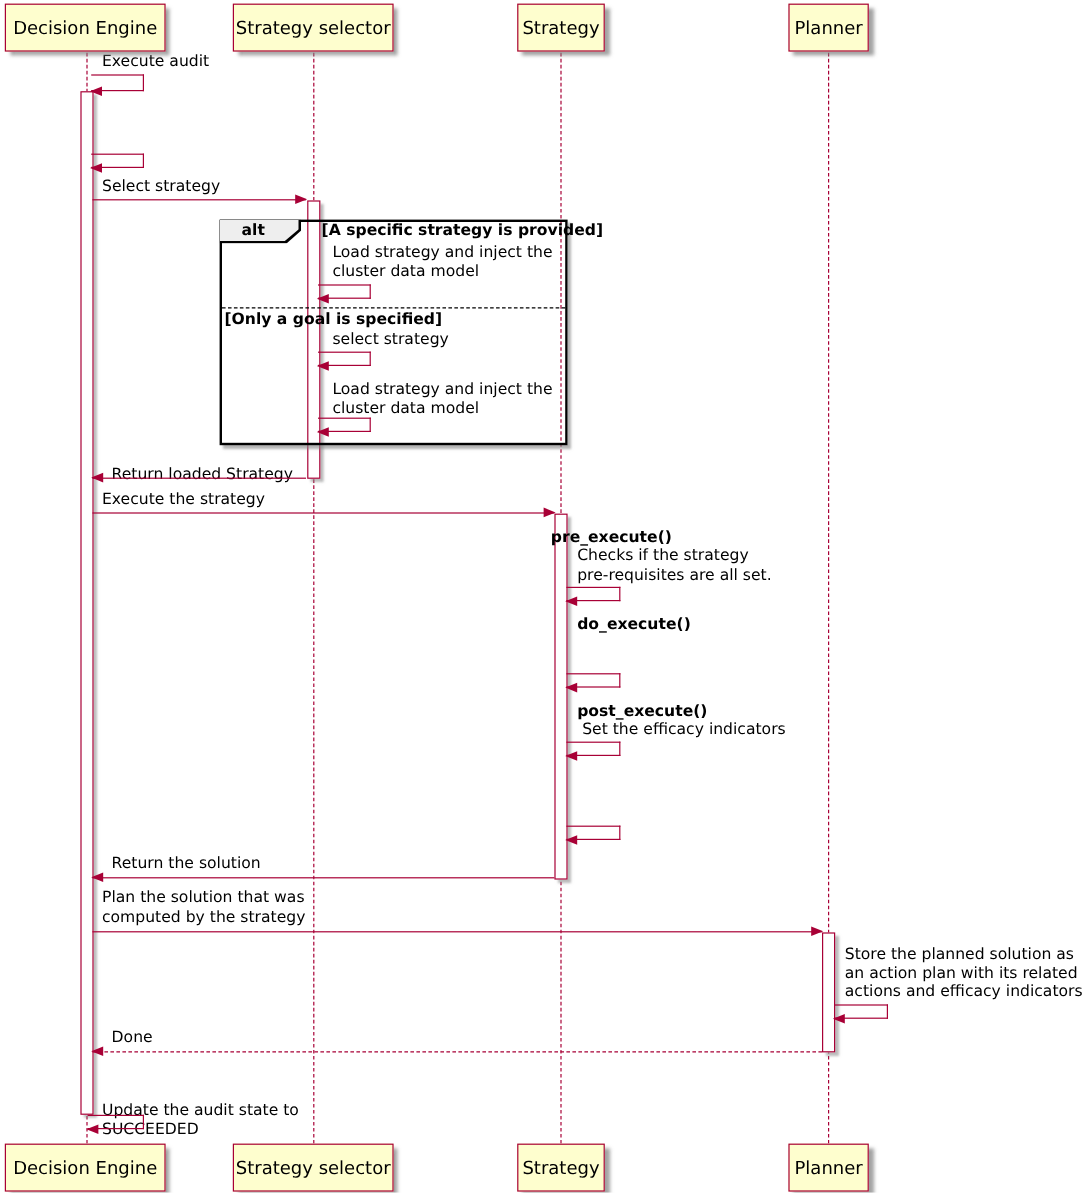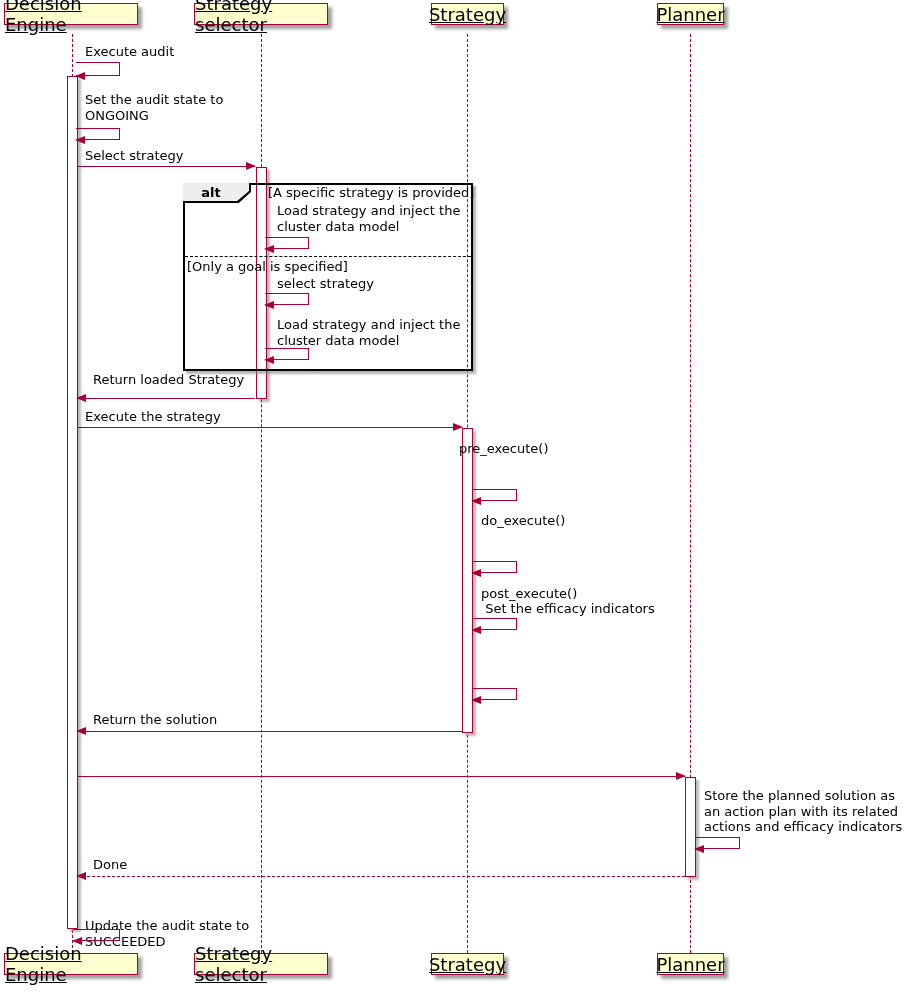--- a/index.html
+++ b/index.html
@@ -5,26 +5,26 @@
   html,body { margin:0; padding:0; background:#ffffff; }
   #canvas {
     position:relative; width:907px; height:994px; overflow:hidden;
     font-family:"DejaVu Sans","Liberation Sans",sans-serif; color:var(--text,#000);
     background:var(--background,#fff);
   }
   .lifeline {
     position:absolute; width:0; border-left:1px dashed var(--line,#A80036);
   }
   .participant {
-    position:absolute; height:22px; box-sizing:border-box;
+    position:absolute; height:40px; box-sizing:border-box;
     background:var(--participant-fill,#FEFECE);
     border:1.8px solid var(--line,#A80036);
     box-shadow:4px 4px 3px rgba(130,130,130,0.75);
     display:flex; align-items:center; justify-content:center;
-    font-size:18px; color:var(--text,#000);text-decoration:underline;
+    font-size:15px; color:var(--text,#000);
   }
   .activation {
     position:absolute; width:11px; box-sizing:border-box;
     background:#ffffff; border:1.5px solid var(--line,#A80036);
     box-shadow:3px 3px 2px rgba(130,130,130,0.55);
   }
   .hmsg {
     position:absolute; height:0; border-top:1.5px solid var(--line,#A80036);
   }
   .hmsg.dashed { border-top-style:dashed; }
@@ -36,21 +36,21 @@
   }
   .tri { position:absolute; width:0; height:0;
     border-top:4.5px solid transparent; border-bottom:4.5px solid transparent; }
   .hmsg .tri.r { right:-1px; top:-5.25px; border-left:10px solid var(--line,#A80036); }
   .hmsg .tri.l { left:-1px;  top:-5.25px; border-right:10px solid var(--line,#A80036); }
   .smsg .tri.l { left:-1px; bottom:-5.25px; border-right:10px solid var(--line,#A80036); }
   .lbl {
     position:absolute; font-size:13px; line-height:15.5px;
     white-space:pre-wrap; color:var(--text,#000);
   }
-  .lbl.b { font-weight:normal; }
+  .lbl.b { font-weight:bold; }
   .alt-frame {
     position:absolute; box-sizing:border-box;
     border:2px solid var(--frame-border,#000);
     box-shadow:3px 3px 2px rgba(130,130,130,0.6);
     background:transparent;
   }
   .alt-tab {
     position:absolute; background:var(--frame-border,#000);
     clip-path:polygon(0 0,100% 0,100% 45%,82% 100%,0 100%);
     text-align:right;
@@ -87,22 +87,20 @@
   </div>
   <div class="alt-divider" style="left:185px;top:256px;width:286px"></div>
   <div class="lbl b" style="left:268px;top:185px">[A specific strategy is provided]</div>
   <div class="lbl b" style="left:187px;top:259px">[Only a goal is specified]</div>
 
   <div class="lbl" style="left:85px;top:44px">Execute audit</div>
   <div class="smsg" style="left:76px;top:62px;width:44px;height:14px">
       <div class="tri l"></div>
     </div>
 
-  <div class="lbl" style="left:85px;top:92px">Set the audit state to
-ONGOING</div>
   <div class="smsg" style="left:76px;top:128px;width:44px;height:12px">
       <div class="tri l"></div>
     </div>
 
   <div class="lbl" style="left:85px;top:148px">Select strategy</div>
   <div class="hmsg" style="left:77px;top:166px;width:178px">
       <div class="tri r"></div>
     </div>
 
   <div class="lbl" style="left:277px;top:203px">Load strategy and inject the
@@ -114,31 +112,33 @@
   <div class="lbl" style="left:277px;top:276px">select strategy</div>
   <div class="smsg" style="left:265px;top:293px;width:44px;height:12px">
       <div class="tri l"></div>
     </div>
   <div class="lbl" style="left:277px;top:317px">Load strategy and inject the
 cluster data model</div>
   <div class="smsg" style="left:265px;top:348px;width:44px;height:12px">
       <div class="tri l"></div>
     </div>
 
-  <div class="lbl" style="left:93px;top:372px">Return loaded Strategy</div>
+  <div class="lbl" style="left:93px;top:388px">Return loaded Strategy</div>
   <div class="hmsg" style="left:77px;top:398px;width:178px">
       <div class="tri l"></div>
     </div>
 
   <div class="lbl" style="left:85px;top:409px">Execute the strategy</div>
   <div class="hmsg" style="left:77px;top:427px;width:385px">
       <div class="tri r"></div>
     </div>
 
   <div class="lbl b" style="left:459px;top:441px">pre_execute()</div>
+  <div class="lbl" style="left:481px;top:456px">Checks if the strategy
+pre-requisites are all set.</div>
   <div class="smsg" style="left:472px;top:489px;width:45px;height:12px">
       <div class="tri l"></div>
     </div>
 
   <div class="lbl b" style="left:481px;top:513px">do_execute()</div>
   <div class="smsg" style="left:472px;top:561px;width:45px;height:12px">
       <div class="tri l"></div>
     </div>
 
   <div class="lbl b" style="left:481px;top:586px">post_execute()</div>
@@ -149,20 +149,22 @@
 
   <div class="smsg" style="left:472px;top:688px;width:45px;height:12px">
       <div class="tri l"></div>
     </div>
 
   <div class="lbl" style="left:93px;top:712px">Return the solution</div>
   <div class="hmsg" style="left:77px;top:731px;width:385px">
       <div class="tri l"></div>
     </div>
 
+  <div class="lbl" style="left:85px;top:741px">Plan the solution that was
+computed by the strategy</div>
   <div class="hmsg" style="left:77px;top:776px;width:608px">
       <div class="tri r"></div>
     </div>
 
   <div class="lbl" style="left:704px;top:788px">Store the planned solution as
 an action plan with its related
 actions and efficacy indicators</div>
   <div class="smsg" style="left:695px;top:837px;width:45px;height:12px">
       <div class="tri l"></div>
     </div>

